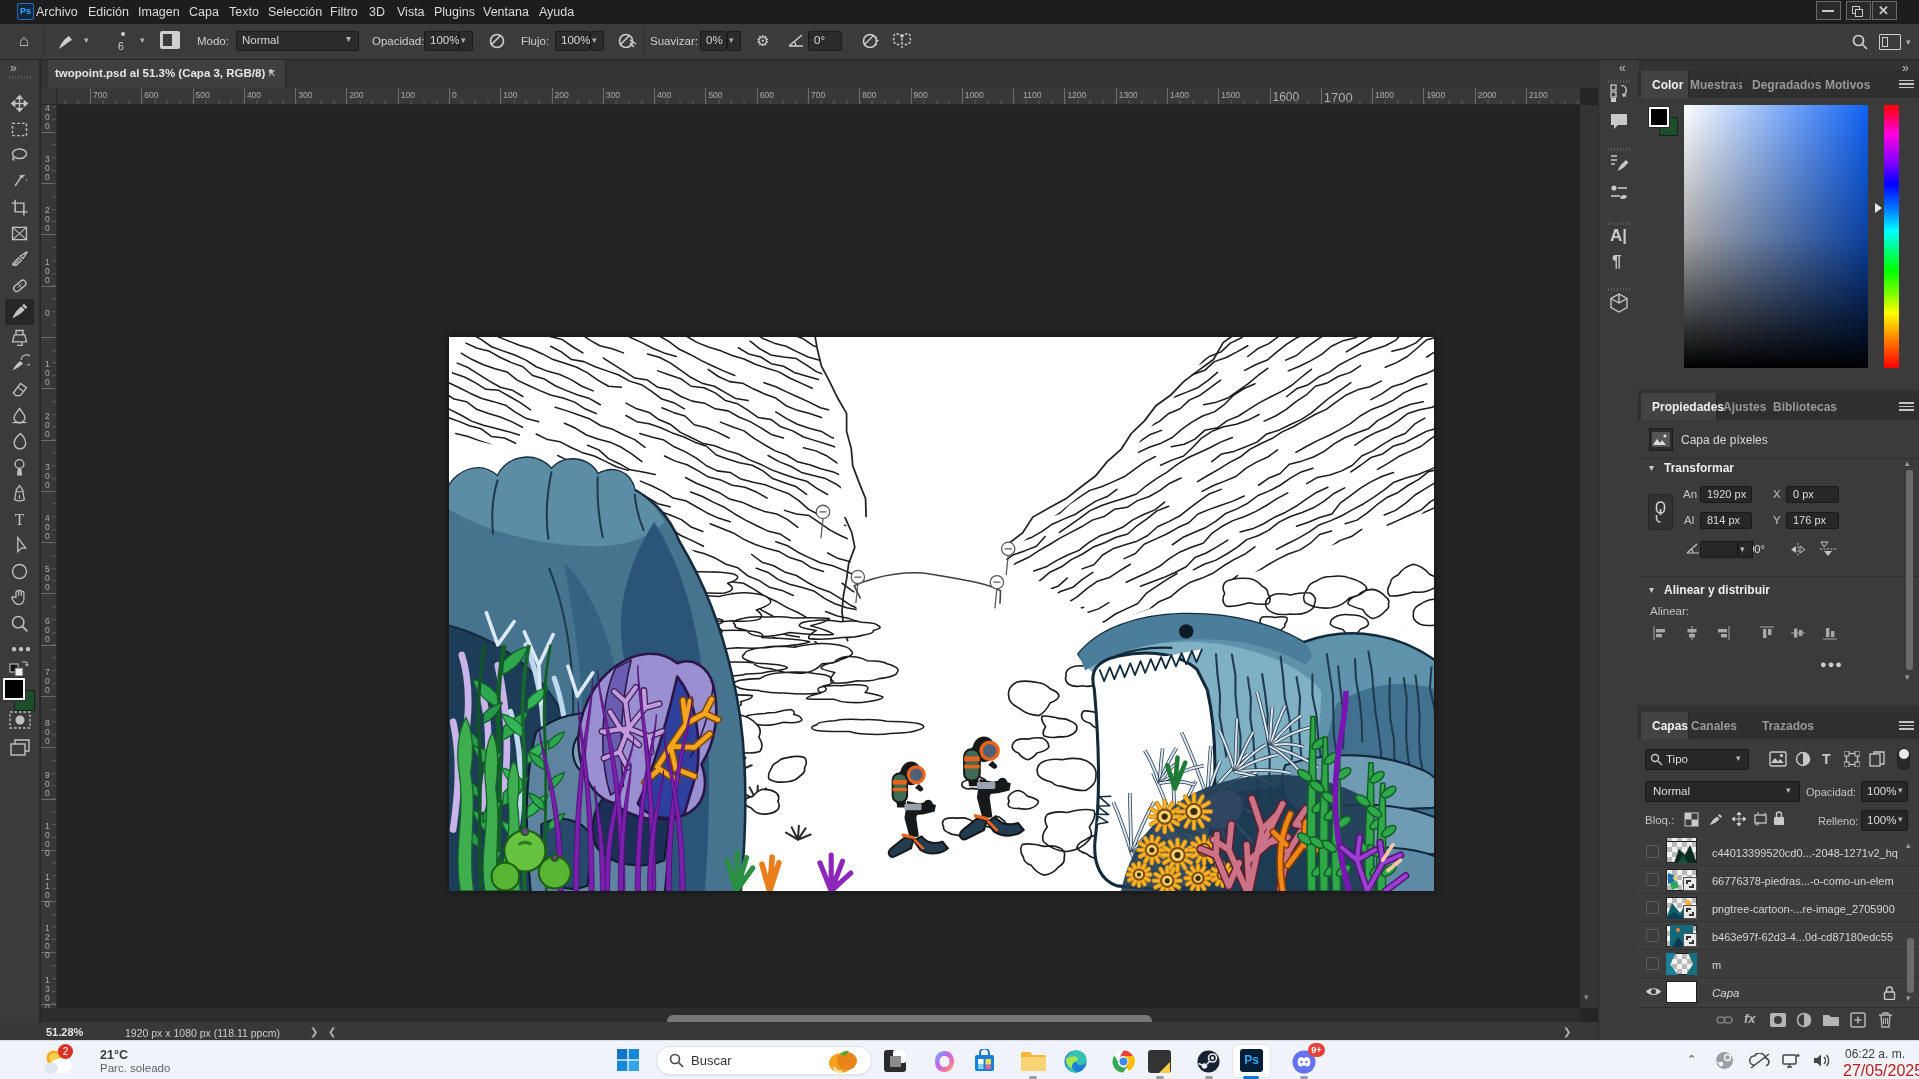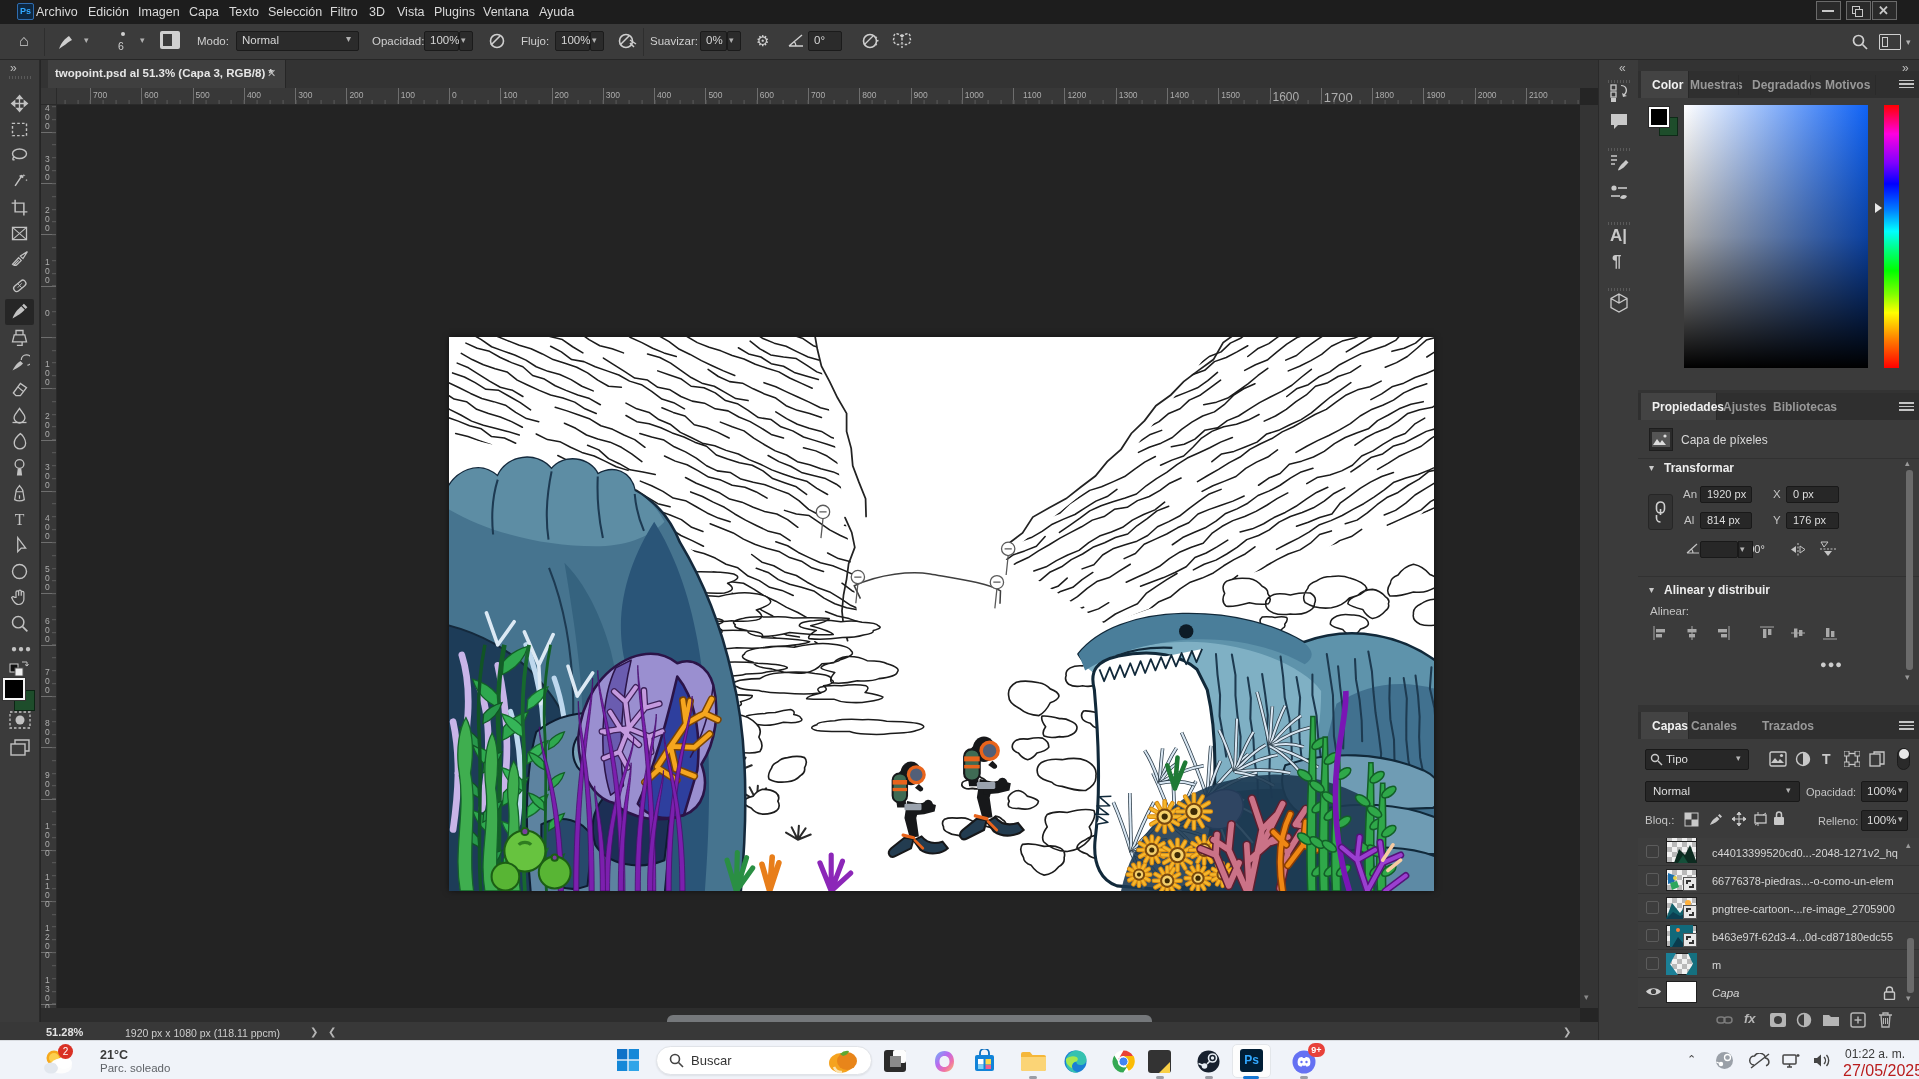--- a/index.html
+++ b/index.html
@@ -1102,14 +1102,14 @@
     </svg>
     <svg class="abs" style="left:1782px;top:11px;" width="20" height="18" viewBox="0 0 20 18">
       <rect x="1" y="3" width="13" height="9" rx="1" fill="none" stroke="#454545" stroke-width="1.5"></rect>
       <path d="M5 15 h5 M7.5 12 v3" stroke="#454545" stroke-width="1.5"></path>
       <path d="M16 2 v3 M14.5 3.5 h3" stroke="#454545" stroke-width="1.3"></path>
     </svg>
     <svg class="abs" style="left:1812px;top:11px;" width="18" height="17" viewBox="0 0 18 17">
       <path d="M2 6 h3 l4 -3.5 v12 L5 11 H2z" fill="#454545"></path>
       <path d="M12 5 a5 5 0 0 1 0 7 M14.5 3 a8 8 0 0 1 0 11" fill="none" stroke="#454545" stroke-width="1.4"></path>
     </svg>
-    <span class="txt" style="left:1845px;top:6px;font-size:12px;color:#3a3a3a;">01:22 a. m.</span>
+    <span class="txt" style="left:1845px;top:6px;font-size:12px;color:#3a3a3a;">06:22 a. m.</span>
     <span class="txt" style="left:1843px;top:21px;font-size:16px;color:#b91c1c;">27/05/2025</span>
   </div>
 </body></html>

